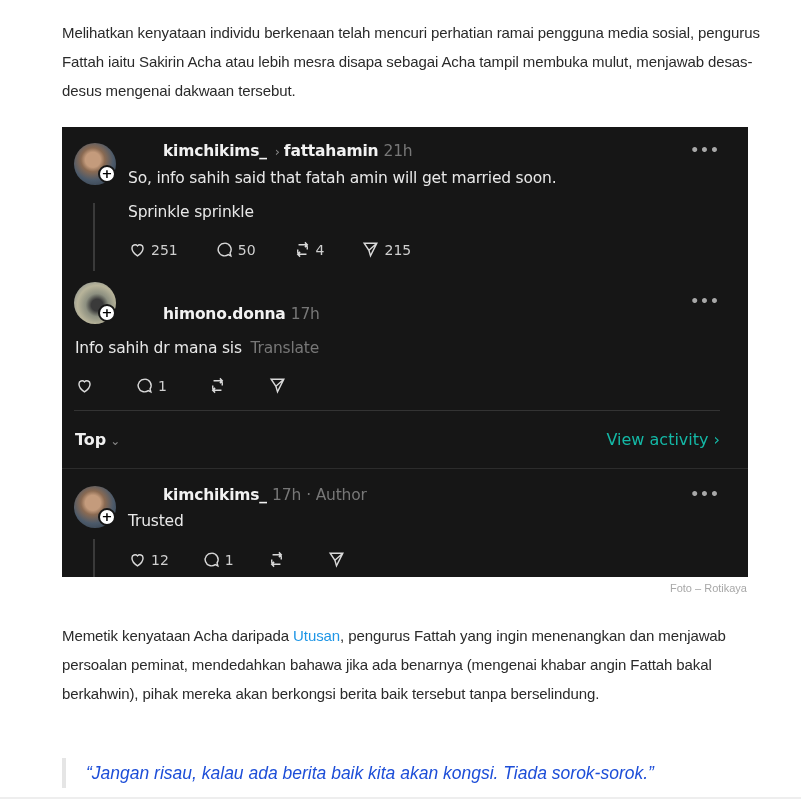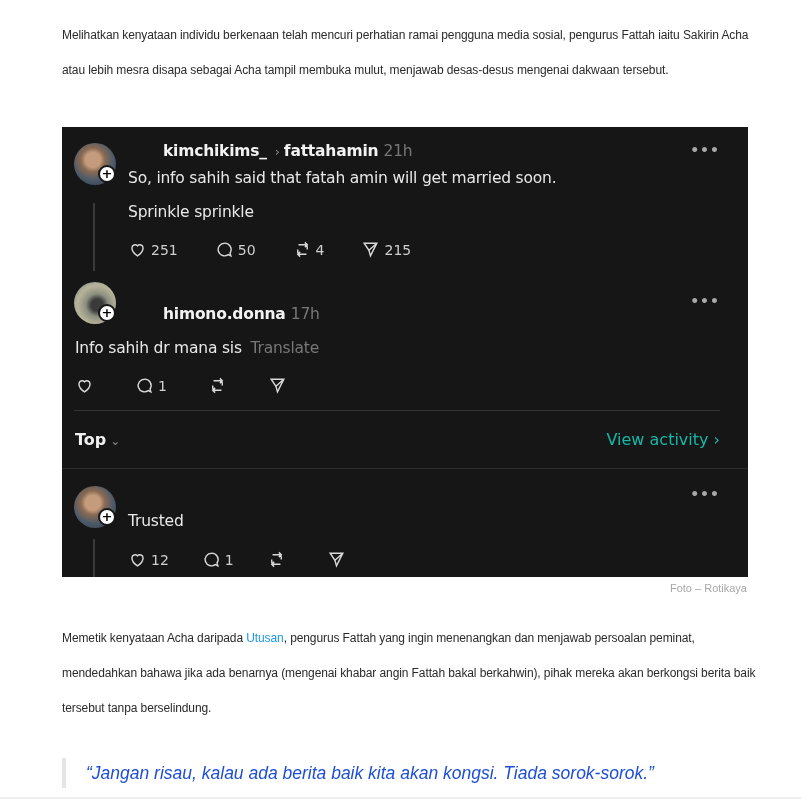--- a/index.html
+++ b/index.html
@@ -1,19 +1,19 @@
 <!DOCTYPE html>
 <html><head>
 <meta charset="utf-8">
 <style>
   * { box-sizing: border-box; margin: 0; padding: 0; }
   html, body { width: 801px; height: 800px; background: #ffffff; overflow: hidden; }
   body { font-family: "Liberation Sans", sans-serif; color: #222; position: relative; }
 
-  .para { position: absolute; left: 62px; width: 700px; font-size: 12px; line-height: 35px; color: #2a2a2a; letter-spacing: -0.1px; }
+  .para { position: absolute; left: 62px; width: 700px; font-size: 15px; line-height: 29px; color: #2a2a2a; letter-spacing: -0.1px; }
   .para1 { top: 18px; }
   .para2 { top: 621px; }
   .link { color: #1e96e6; text-decoration: none; }
 
   .card { position: absolute; left: 62px; top: 127px; width: 686px; height: 450px; background: #161616; overflow: hidden; color: #ededed; font-family: "DejaVu Sans", sans-serif; }
 
   .avatar { position: absolute; width: 42px; height: 42px; border-radius: 50%; overflow: hidden; }
   .avatar .img { width: 100%; height: 100%; }
   .plus { position: absolute; width: 18px; height: 18px; border-radius: 50%; background: #fff; border: 2px solid #161616; color: #000; font-size: 13px; font-weight: bold; line-height: 13px; text-align: center; }
 
@@ -135,20 +135,25 @@
     <span>View activity</span>
     <span>›</span>
   </div>
 
   <div class="divider-full" style="top:341px;"></div>
 
   <div class="avatar" style="left:12px;top:359px;">
     <div class="img" style="background: radial-gradient(circle at 45% 40%, #c49b7c 0 22%, #8a6a52 35%, #4c5a6a 60%, #2b3540 100%);"></div>
   </div>
   <div class="plus" style="left:36px;top:381px;">+</div>
+  <div class="uname" style="left:66px;top:359px;">
+    <span>kimchikims_</span>
+    <span class="muted">17h</span>
+    <span class="muted">· Author</span>
+  </div>
   <div class="more" style="right:28px;top:359px;">•••</div>
   <div class="txt" style="left:66px;top:385px;">Trusted</div>
   <div class="thread-line" style="left:31px;top:412px;height:40px;"></div>
   <div class="actions" style="left:66px;top:423px;">
     <div class="act" style="margin-right:20px;">
       <svg viewBox="0 0 24 24">
           <path d="M12 20s-7-4.5-7-10a4 4 0 0 1 7-2.6A4 4 0 0 1 19 10c0 5.5-7 10-7 10z"></path>
         </svg>
       <span>12</span>
     </div>

